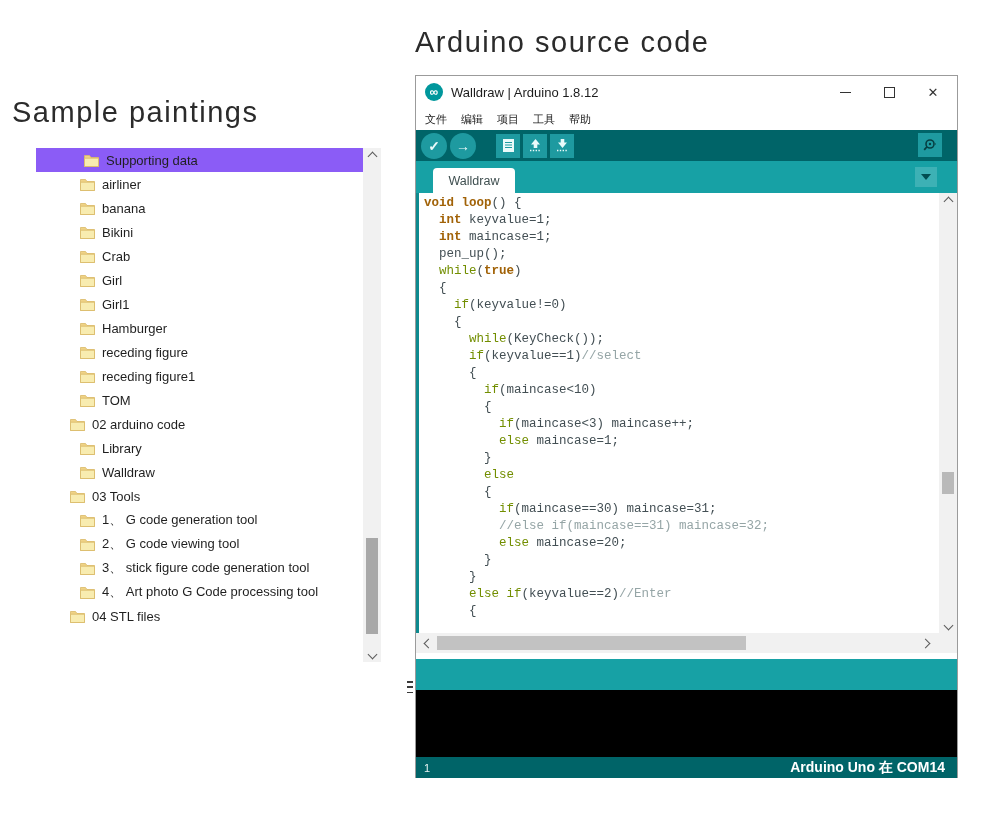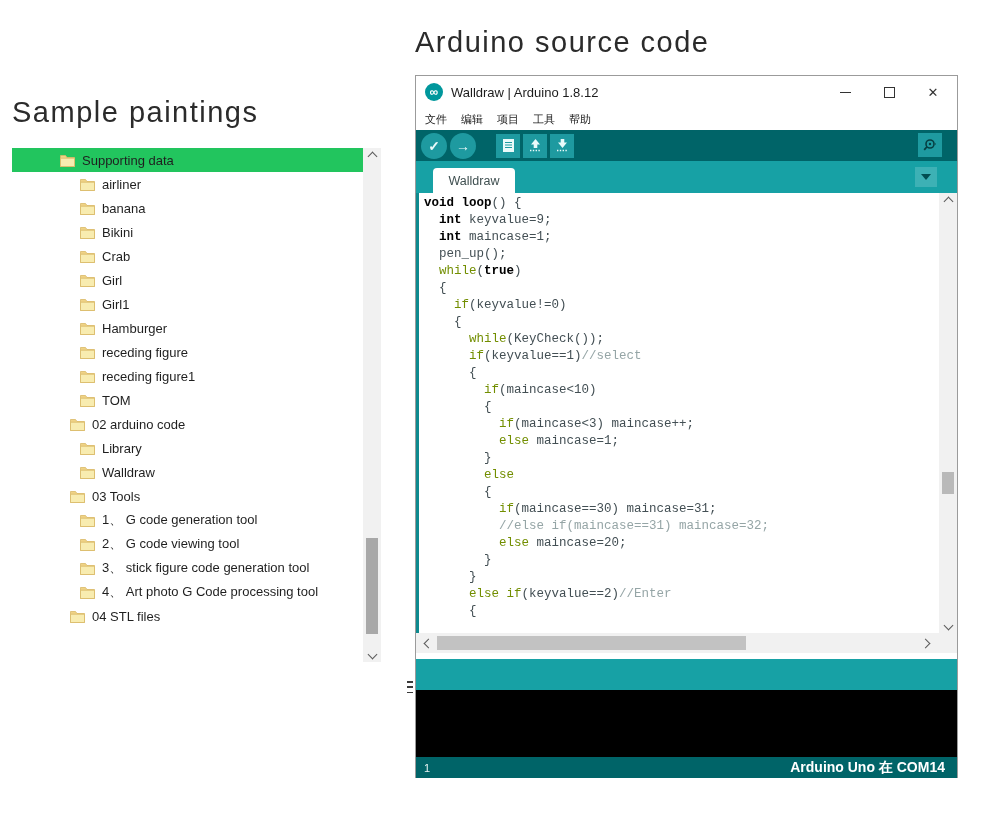--- a/index.html
+++ b/index.html
@@ -9,21 +9,21 @@
   
   .big-heading{position:absolute;font-size:29px;font-weight:500;color:#2b2b2b;
                letter-spacing:1.5px;white-space:nowrap;}
   #heading-left{left:12px;top:96px;}
   #heading-right{left:415px;top:26px;}
 
   
   .tree{position:absolute;left:12px;top:148px;width:369px;height:514px;background:#fff;}
   .tree-rows{position:absolute;left:0;top:0;right:18px;bottom:0;overflow:hidden;}
   .tree-row{height:24px;display:flex;align-items:center;font-size:13px;color:#1f1f1f;white-space:nowrap;}
-  .tree-row.selected{background:#22c55e;}
+  .tree-row.selected{background:#8b5cf6;margin-left:24px;}
   .folder-icon{display:inline-block;width:15px;height:13px;margin-right:7px;flex:0 0 auto;}
   
   .sb-v{position:absolute;right:0;top:0;width:18px;height:100%;background:#f1f1f1;}
   .sb-thumb-v{position:absolute;left:3px;width:12px;background:#a8a8a8;}
   .chev{display:inline-block;width:6px;height:6px;border-right:1.6px solid #5a5a5a;border-bottom:1.6px solid #5a5a5a;}
   .chev.up{transform:rotate(-135deg);}
   .chev.down{transform:rotate(45deg);}
   .chev.left{transform:rotate(135deg);}
   .chev.right{transform:rotate(-45deg);}
   .sb-btn{position:absolute;left:0;width:18px;height:16px;display:flex;align-items:center;justify-content:center;}
@@ -62,21 +62,21 @@
   .tab-dd{position:absolute;right:20px;top:6px;width:22px;height:20px;background:#3db1b5;
           display:flex;align-items:center;justify-content:center;}
   .tri-down{width:0;height:0;border-left:5px solid transparent;border-right:5px solid transparent;
             border-top:6px solid #024e52;}
 
   .editor{position:absolute;left:0;top:117px;right:0;height:440px;background:#fff;overflow:hidden;}
   .editor-stripe{position:absolute;left:0;top:0;bottom:0;width:3px;background:#0e8a8f;}
   .code{position:absolute;left:8px;top:2px;right:19px;bottom:0;
         font-family:"Liberation Mono","DejaVu Sans Mono",monospace;font-size:12.5px;line-height:17px;}
   .code-line{white-space:pre;}
-  .tk-kw{color:#000000;font-weight:bold;margin-top:24px;}
+  .tk-kw{color:#a16207;font-weight:bold;margin-top:24px;}
   .tk-ct{color:#728E00;}
   .tk-cm{color:#95a5a6;}
   .tk-pl{color:#434f54;}
   .ed-sb{position:absolute;right:0;top:0;width:18px;height:100%;background:#f1f1f1;}
   .ed-sb .sb-thumb-v{background:#b9b9b9;}
 
   .hscroll{position:absolute;left:0;top:557px;right:0;height:20px;background:#f1f1f1;}
   .hs-btn{position:absolute;top:0;width:16px;height:20px;display:flex;align-items:center;justify-content:center;}
   .hs-thumb{position:absolute;top:3px;height:14px;background:#c2c2c2;}
   .hgap{position:absolute;left:0;top:577px;right:0;height:6px;background:#fff;}
@@ -326,21 +326,21 @@
       <div class="tab">Walldraw</div>
       <div class="tab-dd">
         <span class="tri-down"></span>
       </div>
     </div>
 
     <div class="editor">
       <div class="editor-stripe"></div>
       <div class="code">
           <div class="code-line"><span class="tk-kw">void</span><span class="tk-pl"> </span><span class="tk-kw">loop</span><span class="tk-pl">() {</span></div>
-          <div class="code-line"><span class="tk-pl">  </span><span class="tk-kw">int</span><span class="tk-pl"> keyvalue=9;</span></div>
+          <div class="code-line"><span class="tk-pl">  </span><span class="tk-kw">int</span><span class="tk-pl"> keyvalue=1;</span></div>
           <div class="code-line"><span class="tk-pl">  </span><span class="tk-kw">int</span><span class="tk-pl"> maincase=1;</span></div>
           <div class="code-line"><span class="tk-pl">  pen_up();</span></div>
           <div class="code-line"><span class="tk-pl">  </span><span class="tk-ct">while</span><span class="tk-pl">(</span><span class="tk-kw">true</span><span class="tk-pl">)</span></div>
           <div class="code-line"><span class="tk-pl">  {</span></div>
           <div class="code-line"><span class="tk-pl">    </span><span class="tk-ct">if</span><span class="tk-pl">(keyvalue!=0)</span></div>
           <div class="code-line"><span class="tk-pl">    {</span></div>
           <div class="code-line"><span class="tk-pl">      </span><span class="tk-ct">while</span><span class="tk-pl">(KeyCheck());</span></div>
           <div class="code-line"><span class="tk-pl">      </span><span class="tk-ct">if</span><span class="tk-pl">(keyvalue==1)</span><span class="tk-cm">//select</span></div>
           <div class="code-line"><span class="tk-pl">      {</span></div>
           <div class="code-line"><span class="tk-pl">        </span><span class="tk-ct">if</span><span class="tk-pl">(maincase&lt;10)</span></div>

